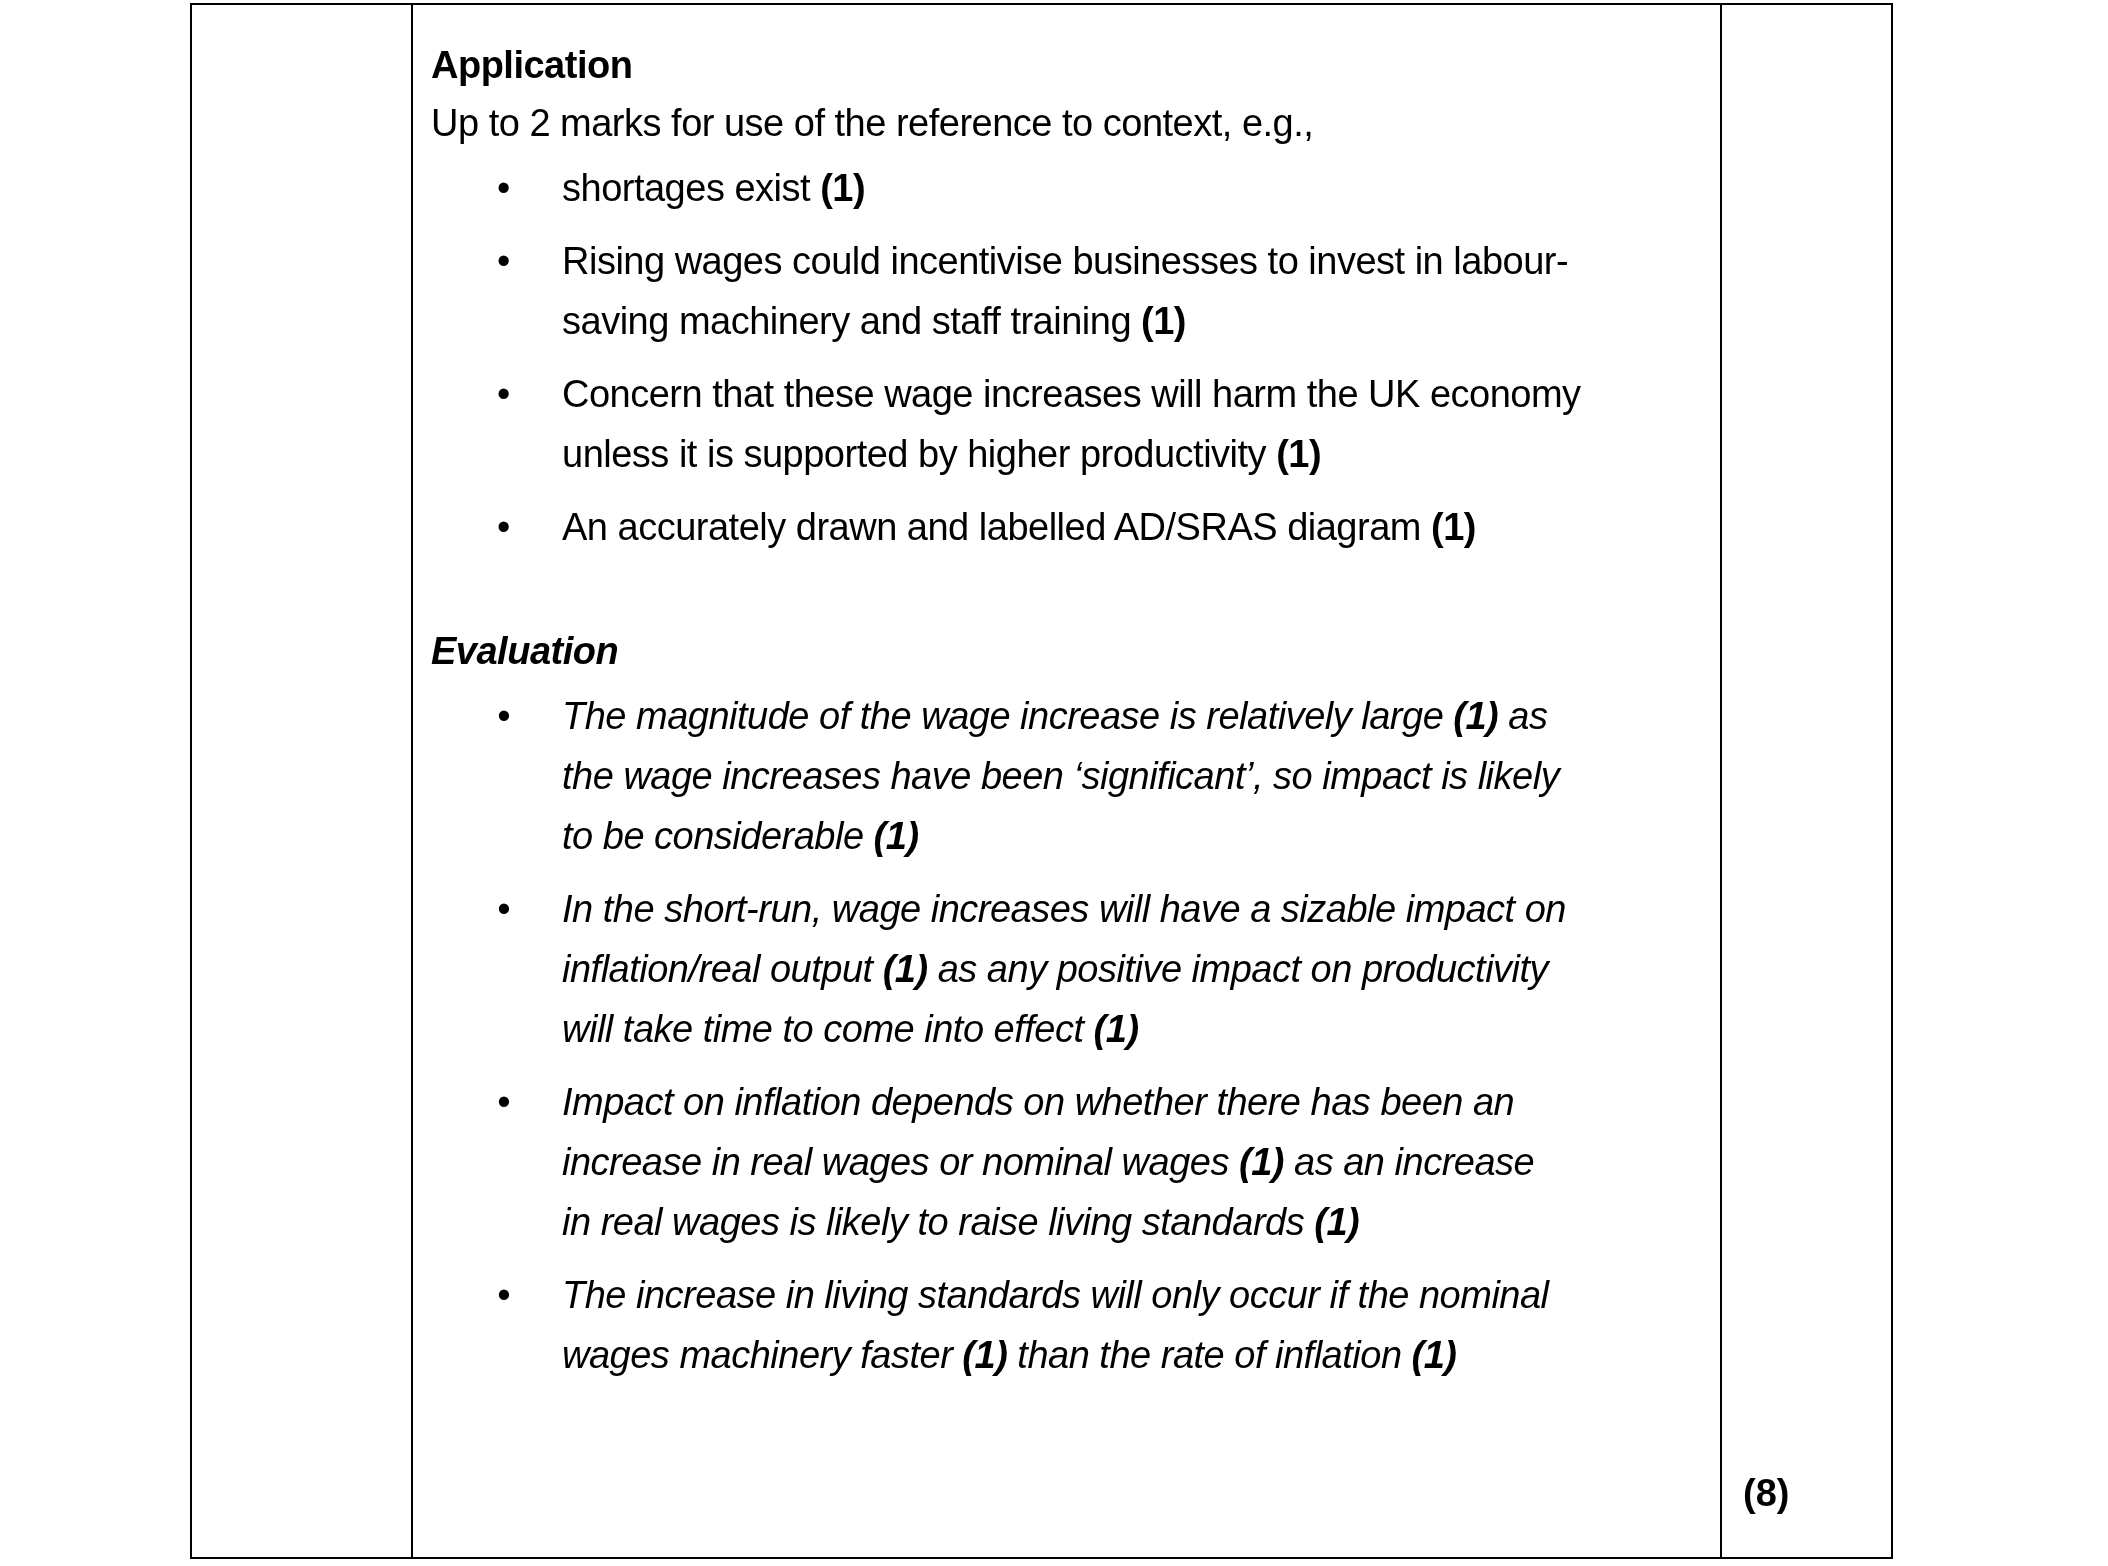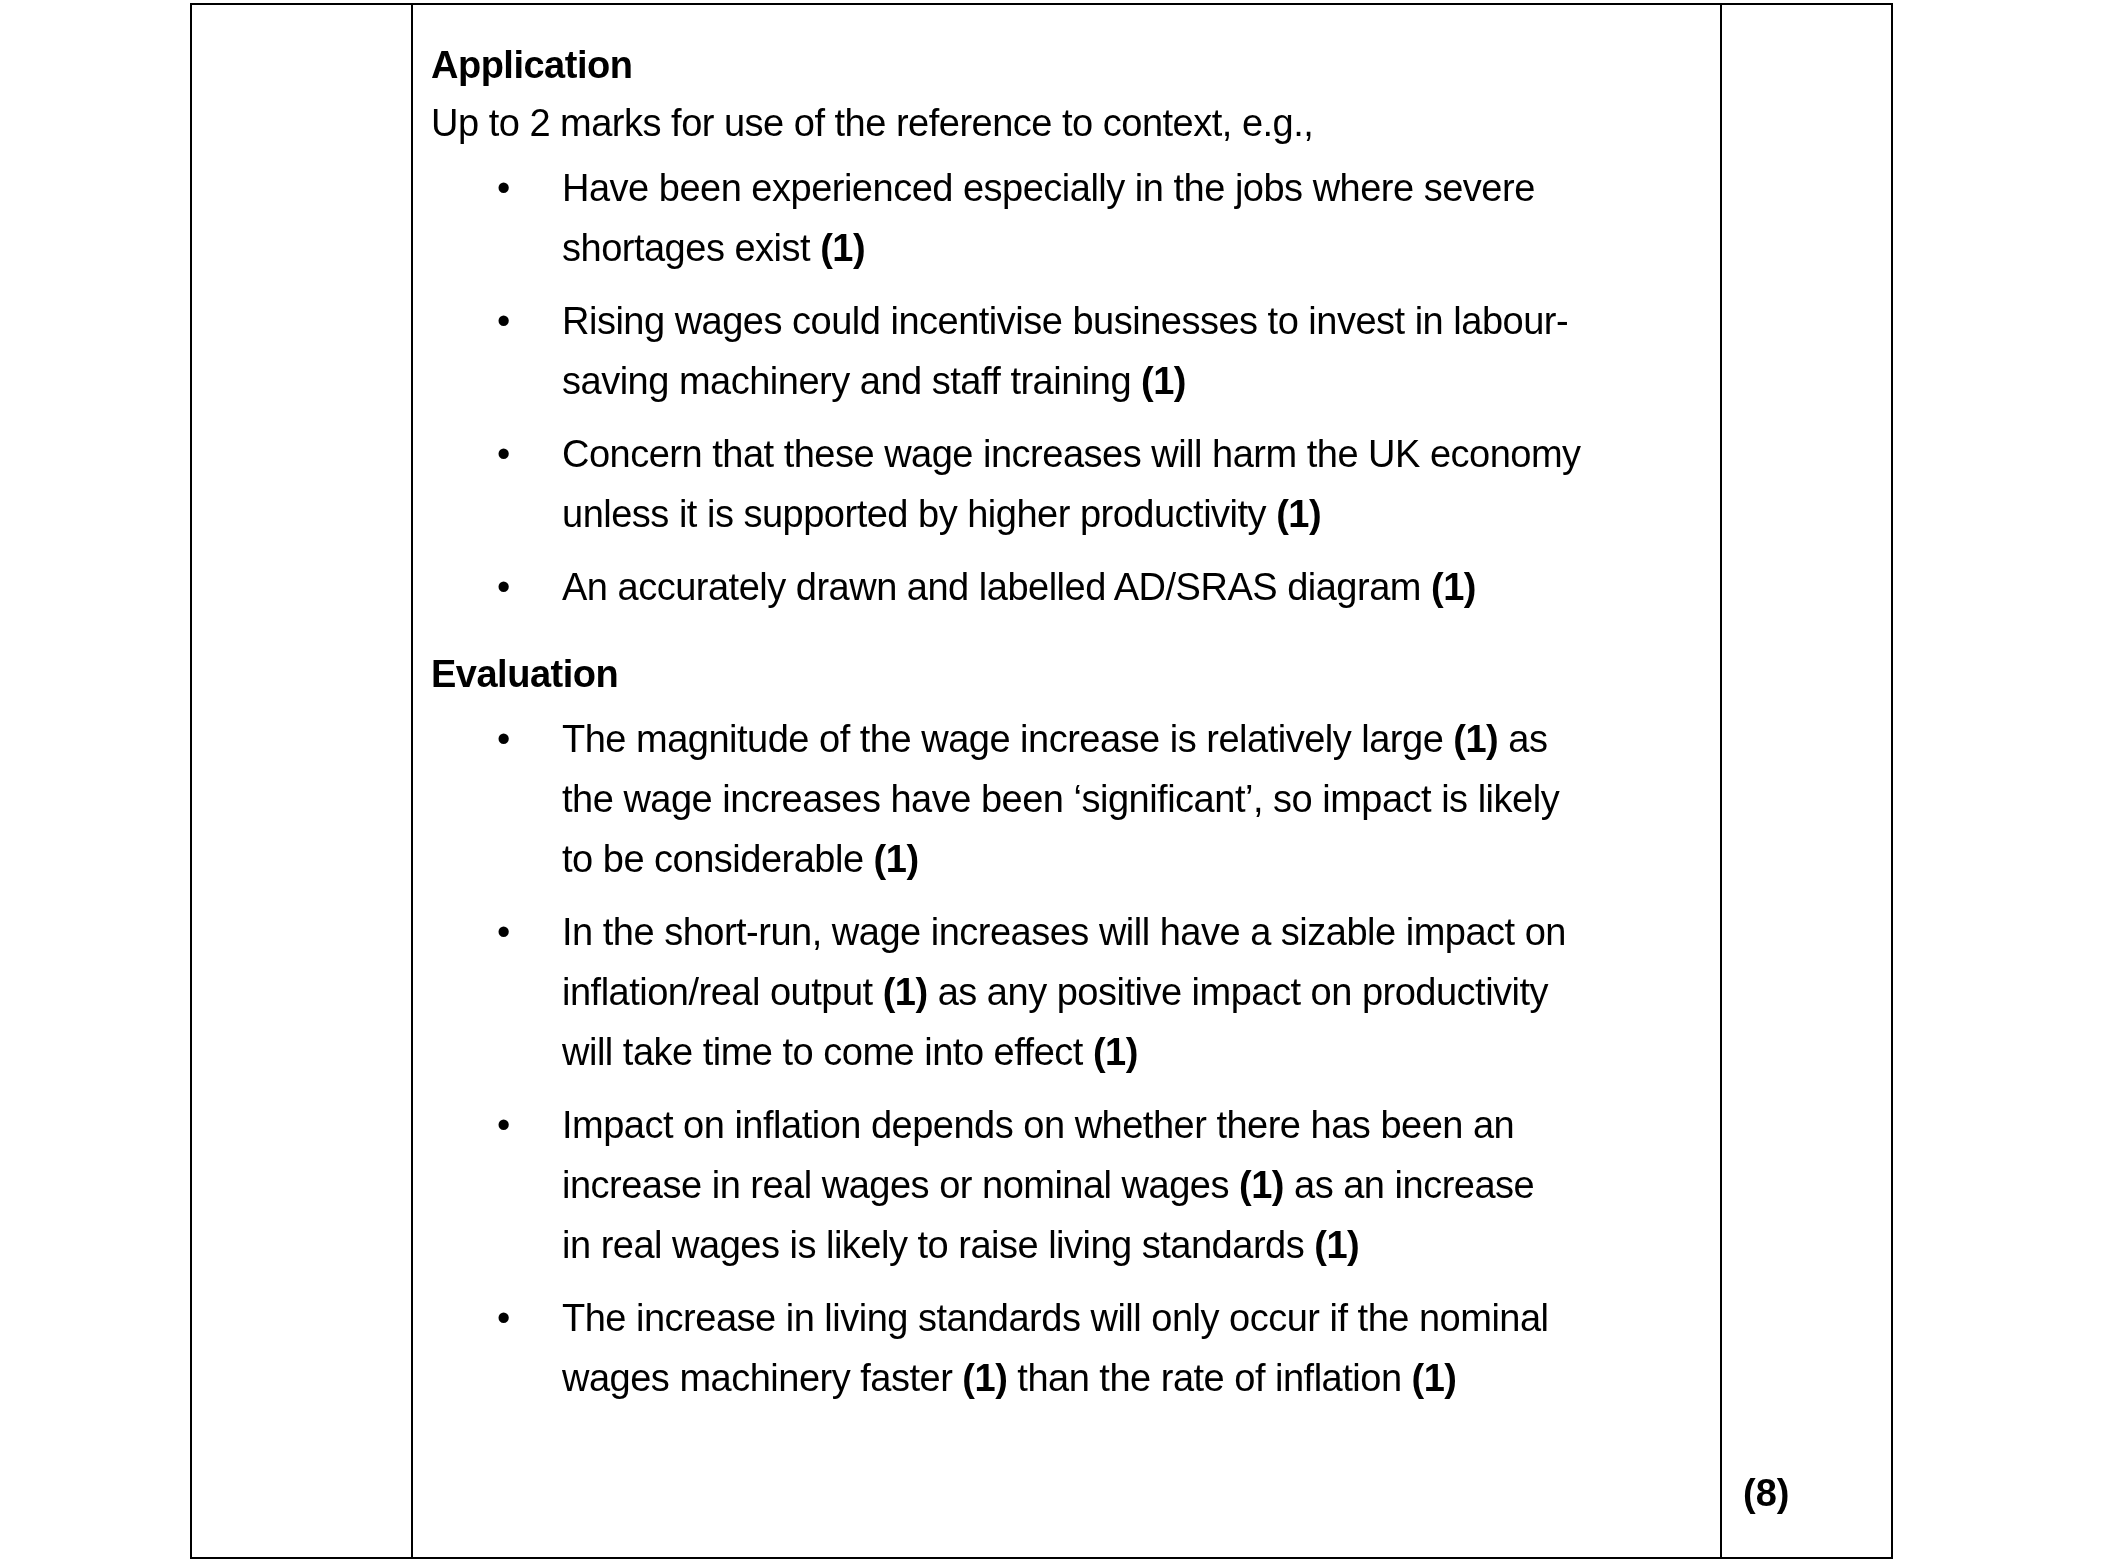--- a/index.html
+++ b/index.html
@@ -49,21 +49,21 @@
   }
   .section-heading{
     font-weight:bold;
     line-height:58px;
     white-space:nowrap;
   }
   .section-intro{
     line-height:58px;
     white-space:nowrap;
   }
-  .section + .section{margin-top:28px;}
+  .section + .section{margin-top:65px;font-style:italic;}
   .bullets{
     list-style:none;
     margin:6px 0 0 0;
     padding:0;
   }
   .bullet{
     display:flex;
     margin-bottom:13px;
   }
   .dot{
@@ -95,21 +95,20 @@
   <div class="mark-table">
     <div class="col col-number"></div>
     <div class="col col-content" id="content-cell">
   <section class="section">
     <div class="section-heading">Application</div>
     <div class="section-intro">Up to 2 marks for use of the reference to context, e.g.,</div>
     <ul class="bullets">
   <li class="bullet">
     <span class="dot">•</span>
     <span class="bullet-lines">
-                <div class="line"><span>Have been experienced especially in the jobs where severe</span></div>
                 <div class="line"><span>shortages exist </span><span class="mk">(1)</span></div>
               </span>
   </li>
 
   <li class="bullet">
     <span class="dot">•</span>
     <span class="bullet-lines">
                 <div class="line"><span>Rising wages could incentivise businesses to invest in labour-</span></div>
                 <div class="line"><span>saving machinery and staff training </span><span class="mk">(1)</span></div>
               </span>

